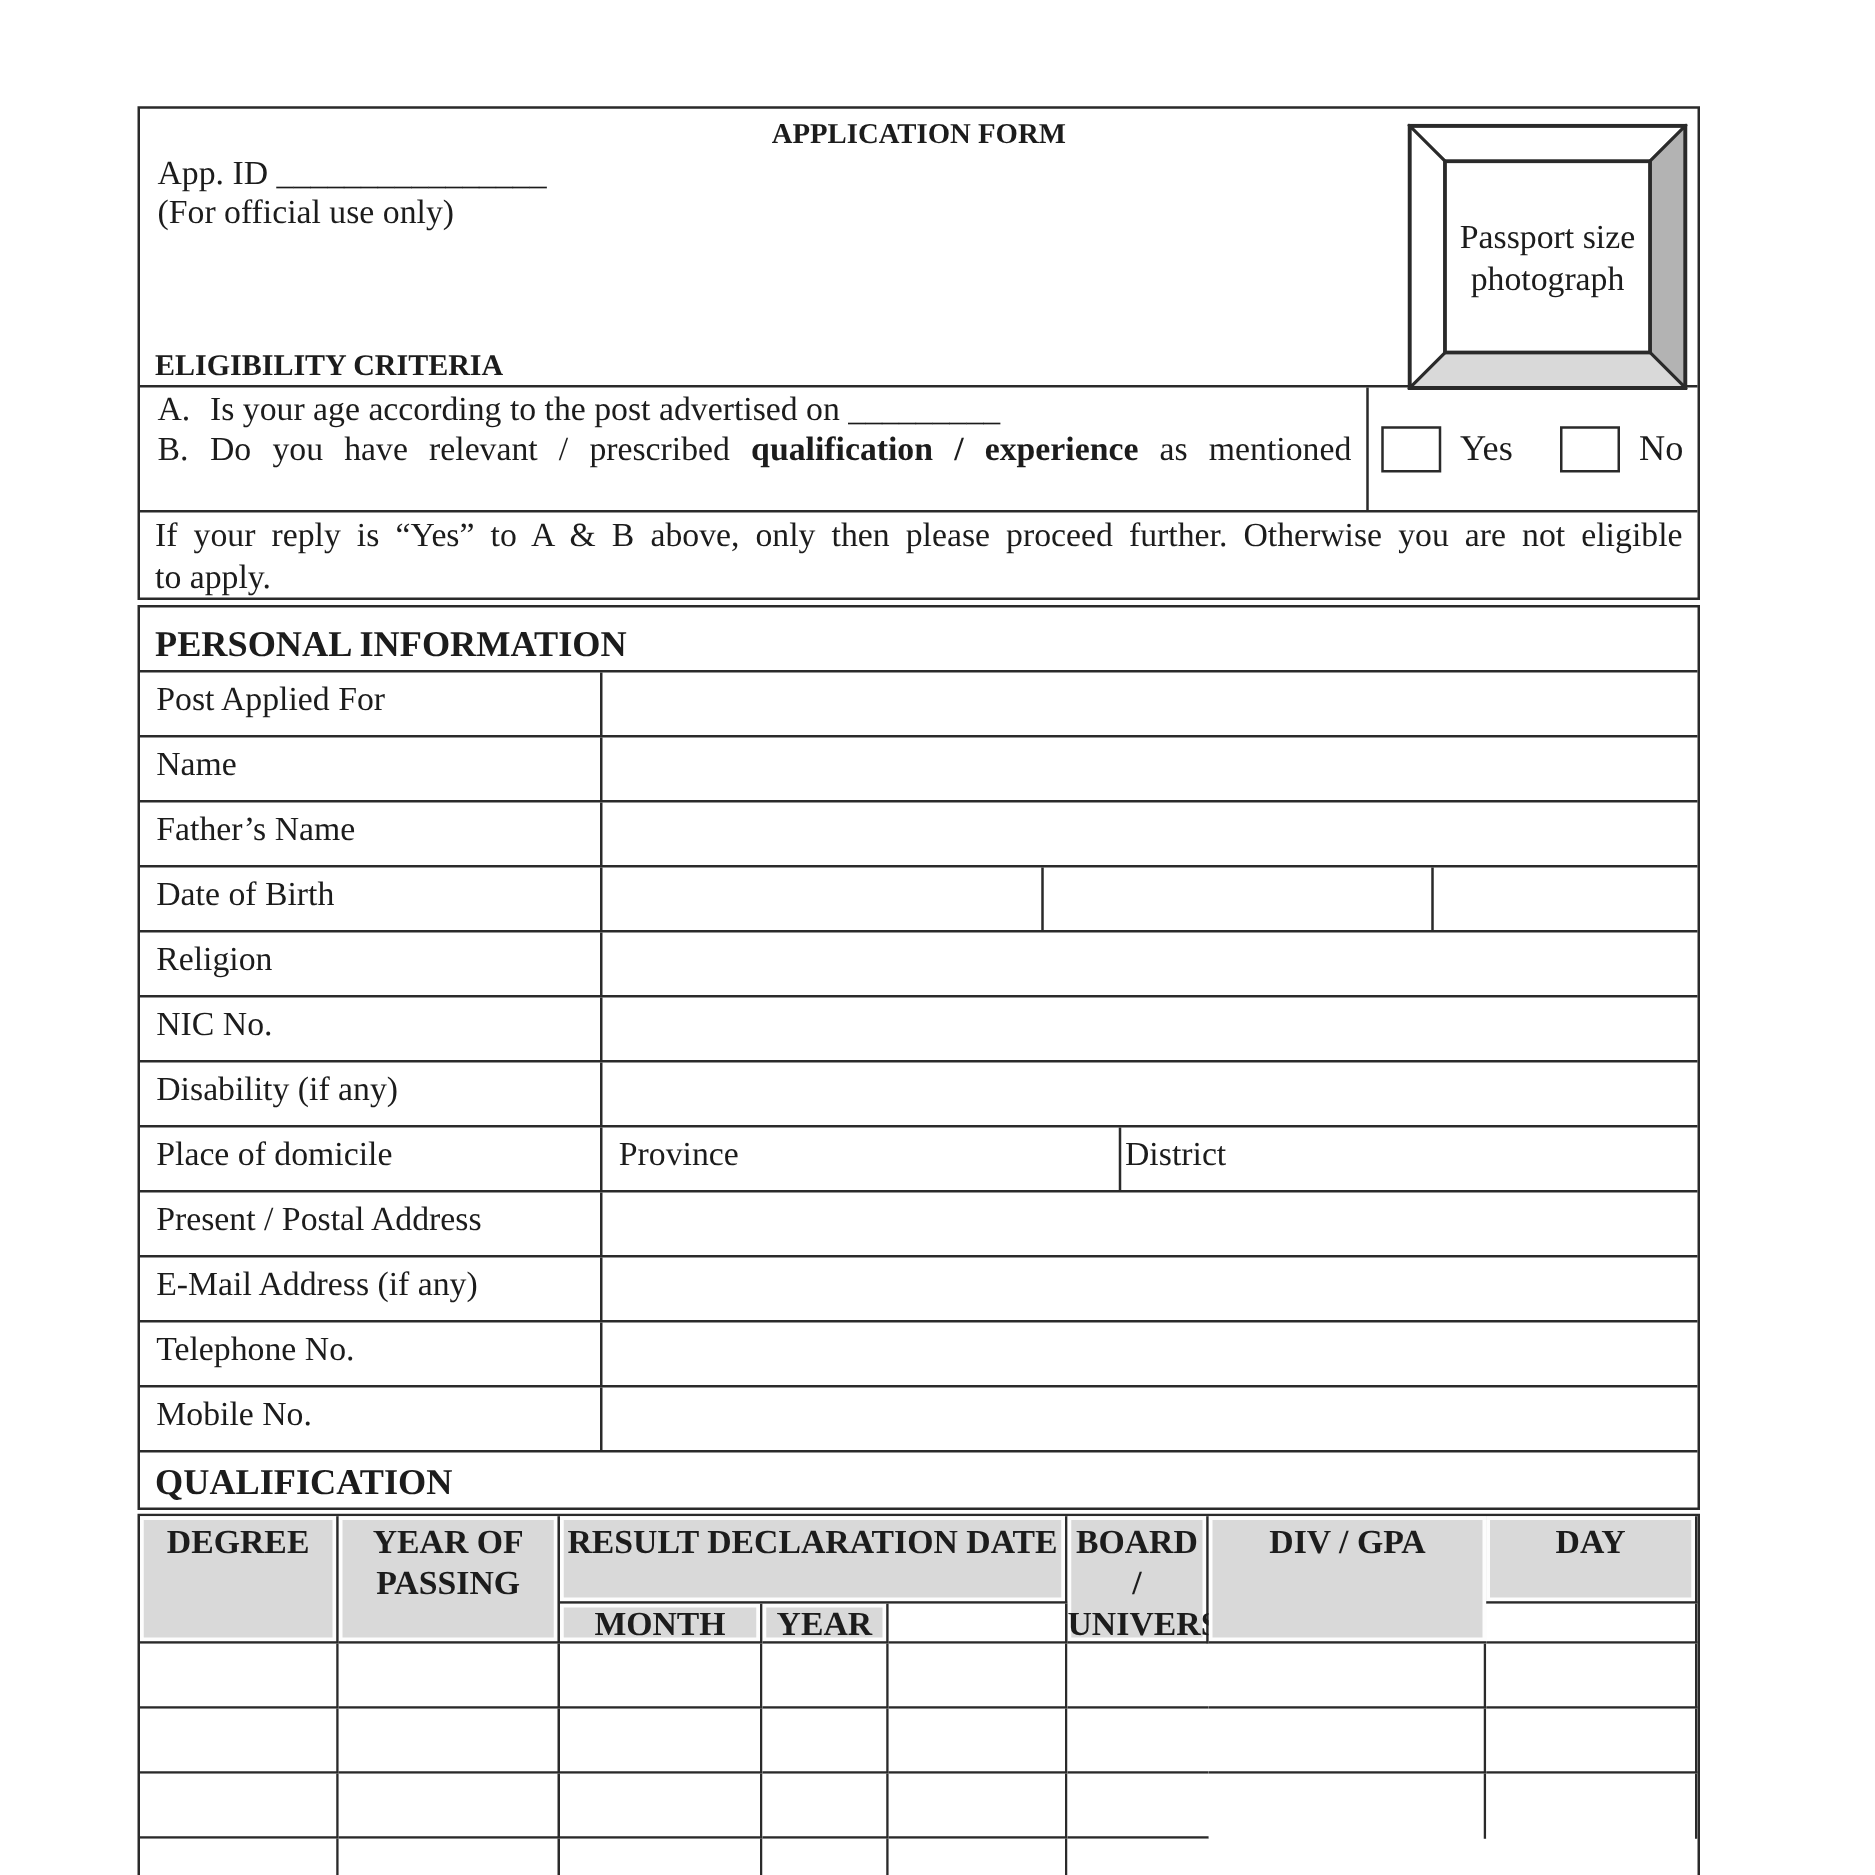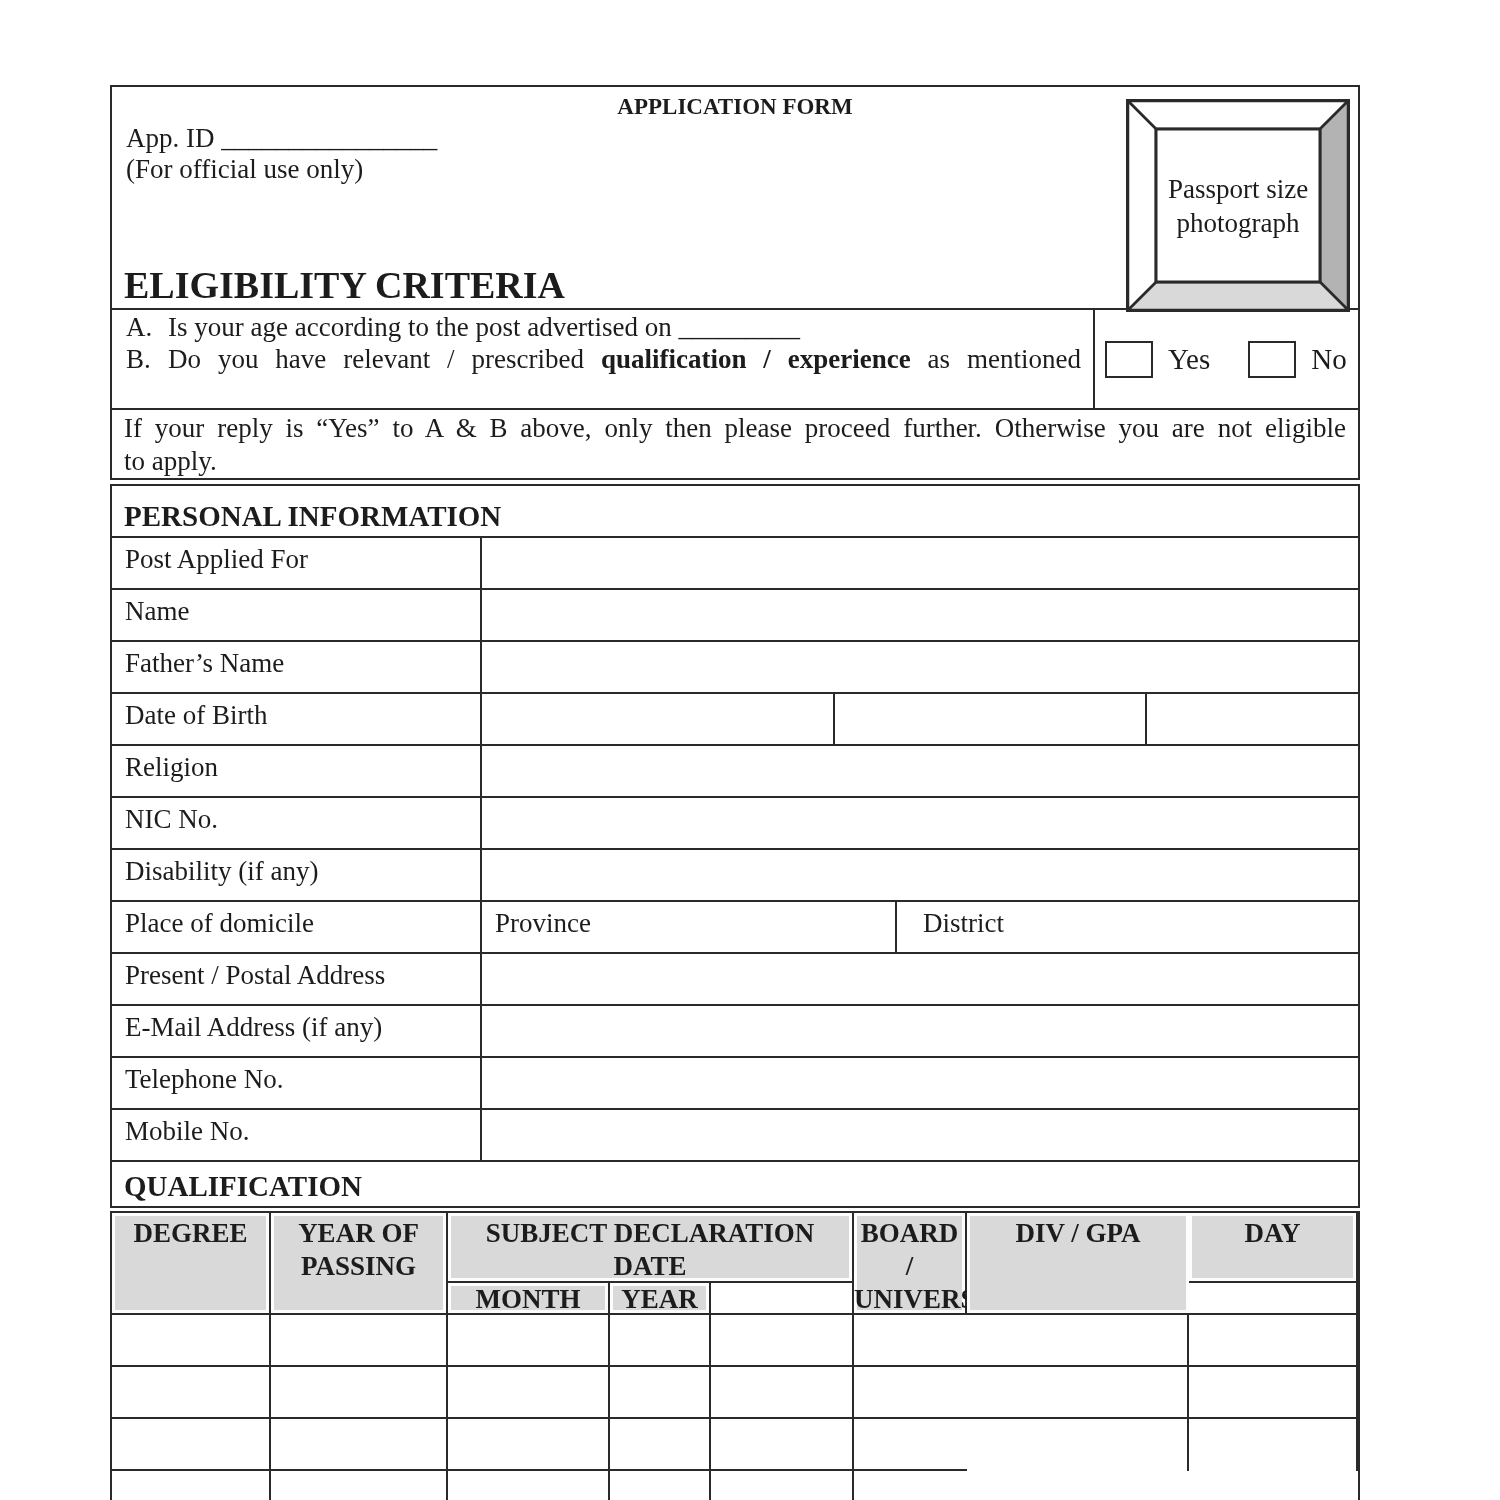--- a/index.html
+++ b/index.html
@@ -11,21 +11,21 @@
     color:#1c1c1c;
   }
   .form { position:absolute; left:110px; top:85px; width:1250px; }
   .section { border:2px solid #2a2a2a; background:#fff; }
 
   
   .header-block { position:relative; height:223px; border-bottom:2px solid #2a2a2a; }
   .form-title { text-align:center; font-weight:bold; font-size:23px; padding-top:7px; }
   .appid-line { font-size:27px; padding-left:14px; margin-top:3px; }
   .official-line { font-size:27px; padding-left:14px; }
-  .elig-heading { position:absolute; left:12px; bottom:1px; font-weight:bold; font-size:38px; }
+  .elig-heading { position:absolute; left:12px; bottom:1px; font-weight:bold; font-size:24px; }
 
   .passport-frame { position:absolute; top:12px; right:8px; width:224px; height:213px; }
   .passport-frame svg { display:block; width:224px; height:213px; }
   .passport-text {
     position:absolute; left:32px; top:32px; width:160px; height:149px;
     display:flex; align-items:center; justify-content:center; text-align:center;
     font-size:27px; line-height:34px;
   }
 
   .q-row { display:flex; border-bottom:2px solid #2a2a2a; height:100px; }
@@ -154,21 +154,21 @@
         <div class="pi-label">NIC No.</div>
         <div class="pi-value"></div>
       </div>
       <div class="pi-row">
         <div class="pi-label">Disability (if any)</div>
         <div class="pi-value"></div>
       </div>
       <div class="pi-row">
         <div class="pi-label">Place of domicile</div>
         <div class="pi-sub dom-c1">Province</div>
-        <div class="pi-value" style="padding:6px 0 0 26px;">District</div>
+        <div class="pi-value" style="padding:6px 0 0 3px;">District</div>
       </div>
       <div class="pi-row">
         <div class="pi-label">Present / Postal Address</div>
         <div class="pi-value"></div>
       </div>
       <div class="pi-row">
         <div class="pi-label">E-Mail Address (if any)</div>
         <div class="pi-value"></div>
       </div>
       <div class="pi-row">
@@ -180,21 +180,21 @@
         <div class="pi-value"></div>
       </div>
 
       <div class="qual-heading">QUALIFICATION</div>
     </div>
 
     <div class="section sectionC">
       <div class="qual-grid">
         <div class="qh span2">DEGREE</div>
         <div class="qh span2">YEAR OF PASSING</div>
-        <div class="qh" style="grid-column:span 3;">SUBJECT DECLARATION DATE</div>
+        <div class="qh" style="grid-column:span 3;">RESULT DECLARATION DATE</div>
         <div class="qh span2">BOARD / UNIVERSITY</div>
         <div class="qh span2 last">DIV / GPA</div>
         <div class="qh" style="padding-top:4px;">DAY</div>
         <div class="qh" style="padding-top:0;">MONTH</div>
         <div class="qh" style="padding-top:0;">YEAR</div>
 
         <div class="qc"></div>
         <div class="qc"></div>
         <div class="qc"></div>
         <div class="qc"></div>

